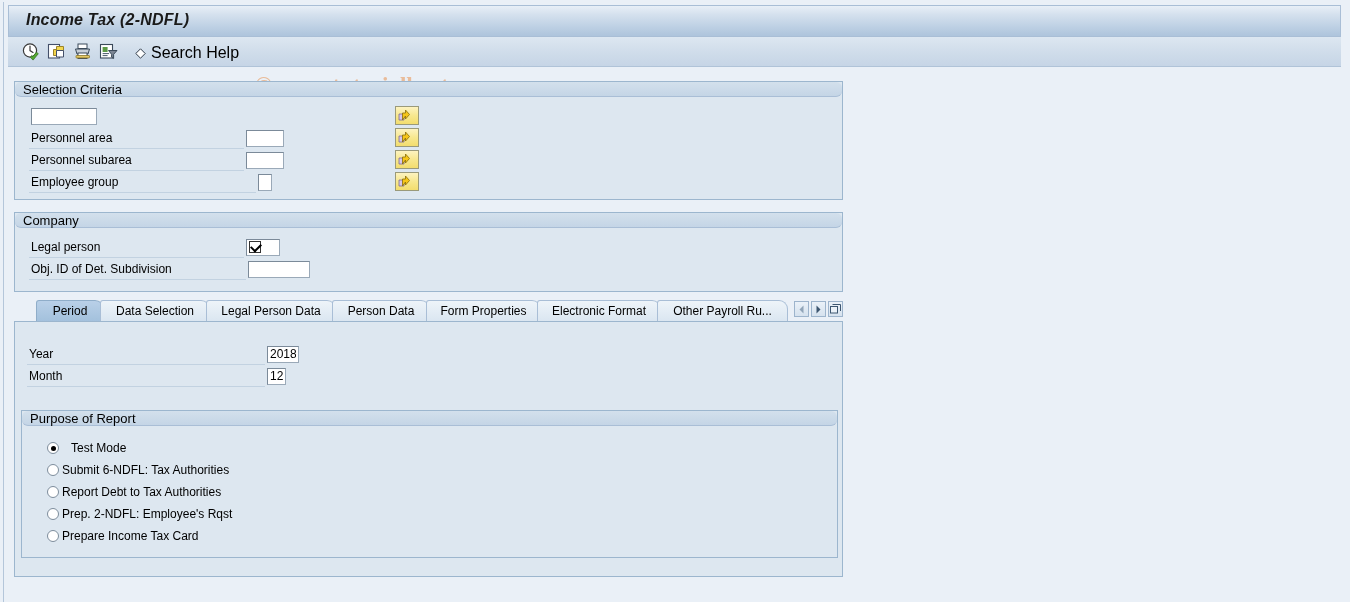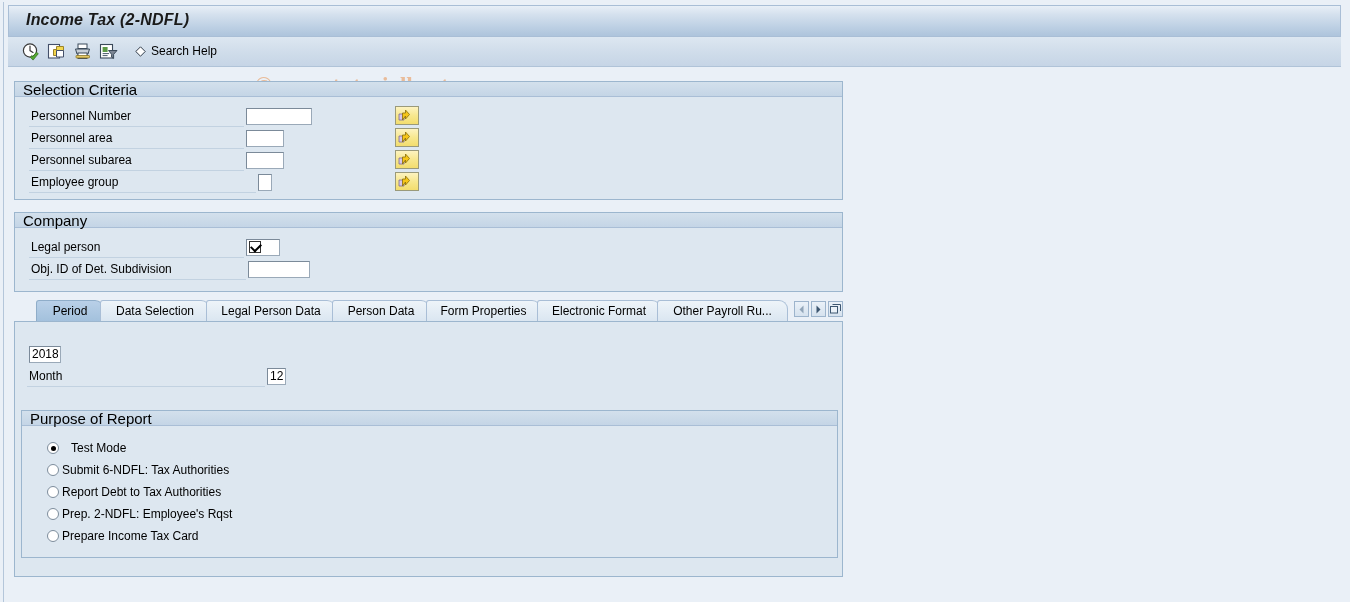--- a/index.html
+++ b/index.html
@@ -84,21 +84,21 @@
   .search-help {
     position: absolute;
     left: 127px;
     top: 7px;
     display: flex;
     align-items: center;
     gap: 5px;
     cursor: pointer;
   }
   .sh-diamond { display: block; }
-  .sh-label { font-size: 12px; color: #000; }
+  .sh-label { font-size: 16px; color: #000; }
 
   .watermark {
     position: absolute;
     left: 247px;
     top: 36px;
     font-family: "Liberation Serif", serif;
     font-size: 23px;
     font-weight: bold;
     color: #e9b38a;
     opacity: .85;
@@ -110,25 +110,26 @@
   .groupbox {
     position: absolute;
     border: 1px solid #9cb6ce;
     background: #dde7f0;
     box-sizing: border-box;
   }
   .gb-header {
     height: 15px;
     line-height: 15px;
     padding-left: 8px;
-    font-size: 15px;
+    font-size: 13px;
     color: #000;
     background: linear-gradient(to bottom, #d3e0ec 0%, #c4d5e6 100%);
     border-bottom: 1px solid #a9bed6;
     box-sizing: border-box;
+    border-radius: 6px;
   }
   .gb-body { position: relative; }
 
   
   .frow {
     position: absolute;
     display: flex;
     align-items: center;
     height: 22px;
   }
@@ -343,21 +344,20 @@
       </div>
 
       <div class="watermark">© www.tutorialkart.com</div>
     </div>
 
     <div class="groupbox" style="left:10px; top:79px; width:829px; height:119px;">
       <div class="gb-header">Selection Criteria</div>
       <div class="gb-body" style="height:102px;">
 
         <div class="frow" style="left:14px; top:8px;">
-          <div class="flabel" style="width:215px;">Personnel Number</div>
           <input class="finput focused" style="width: 66px; margin-left: 2px;" value="">
         </div>
         <div class="msbtn" style="position:absolute; left:380px; top:9px;">
           <svg width="18" height="14" viewBox="0 0 18 14">
             <path d="M1 5 h5 v6 h-5 z" fill="#d7c7e8" stroke="#7a6a95" stroke-width="0.8"></path>
             <path d="M4 1.5 h7 v3 h3 l-4.5 4 l-4.5 -4 h3 z" fill="#f5c518" stroke="#8a6d07" stroke-width="0.8" transform="rotate(-90 9 6)"></path>
           </svg>
         </div>
 
         <div class="frow" style="left:14px; top:30px;">
@@ -438,20 +438,21 @@
             <rect x="0.5" y="2.5" width="7" height="6.5" fill="#eaf1f8" stroke="#3d5670" stroke-width="1"></rect>
             <path d="M2.5 0.5 h8 v6.5" fill="none" stroke="#3d5670" stroke-width="1"></path>
           </svg>
         </div>
       </div>
     </div>
 
     <div class="tabpanel">
 
       <div class="frow" style="left:12px; top:21px;">
+        <div class="flabel" style="width:238px;">Year</div>
         <input class="finput right" style="width: 32px; margin-left: 2px;" value="2018">
       </div>
 
       <div class="frow" style="left:12px; top:43px;">
         <div class="flabel" style="width:238px;">Month</div>
         <input class="finput right" style="width: 19px; margin-left: 2px;" value="12">
       </div>
 
       <div class="groupbox" style="left:6px; top:88px; width:817px; height:148px;">
         <div class="gb-header">Purpose of Report</div>

